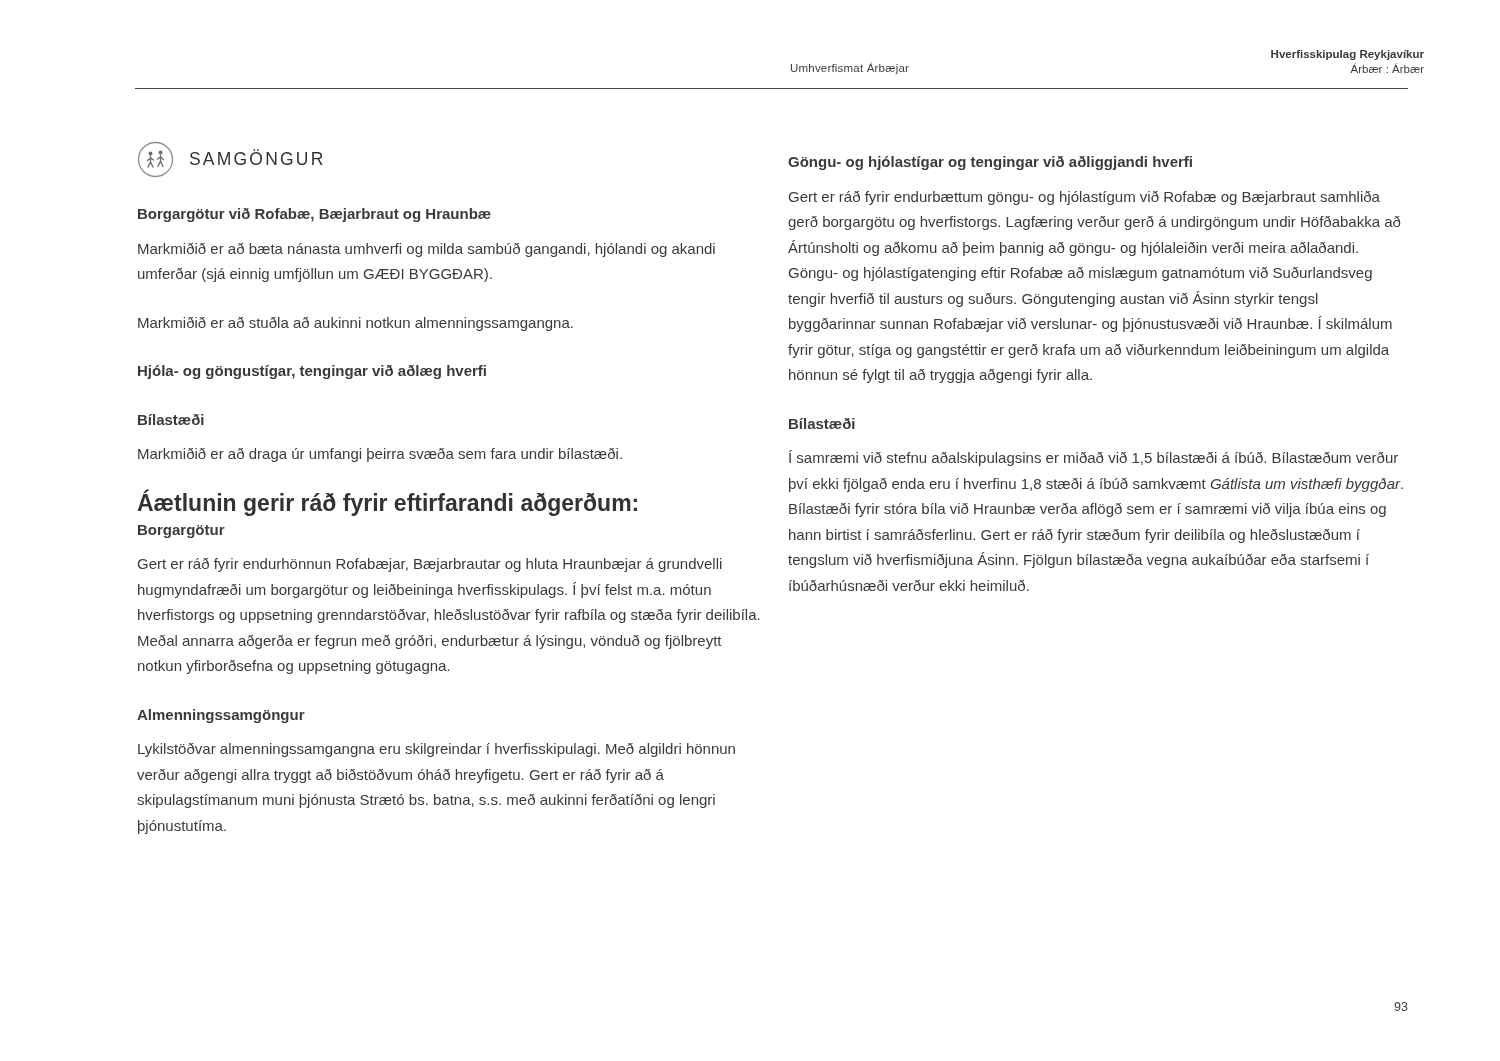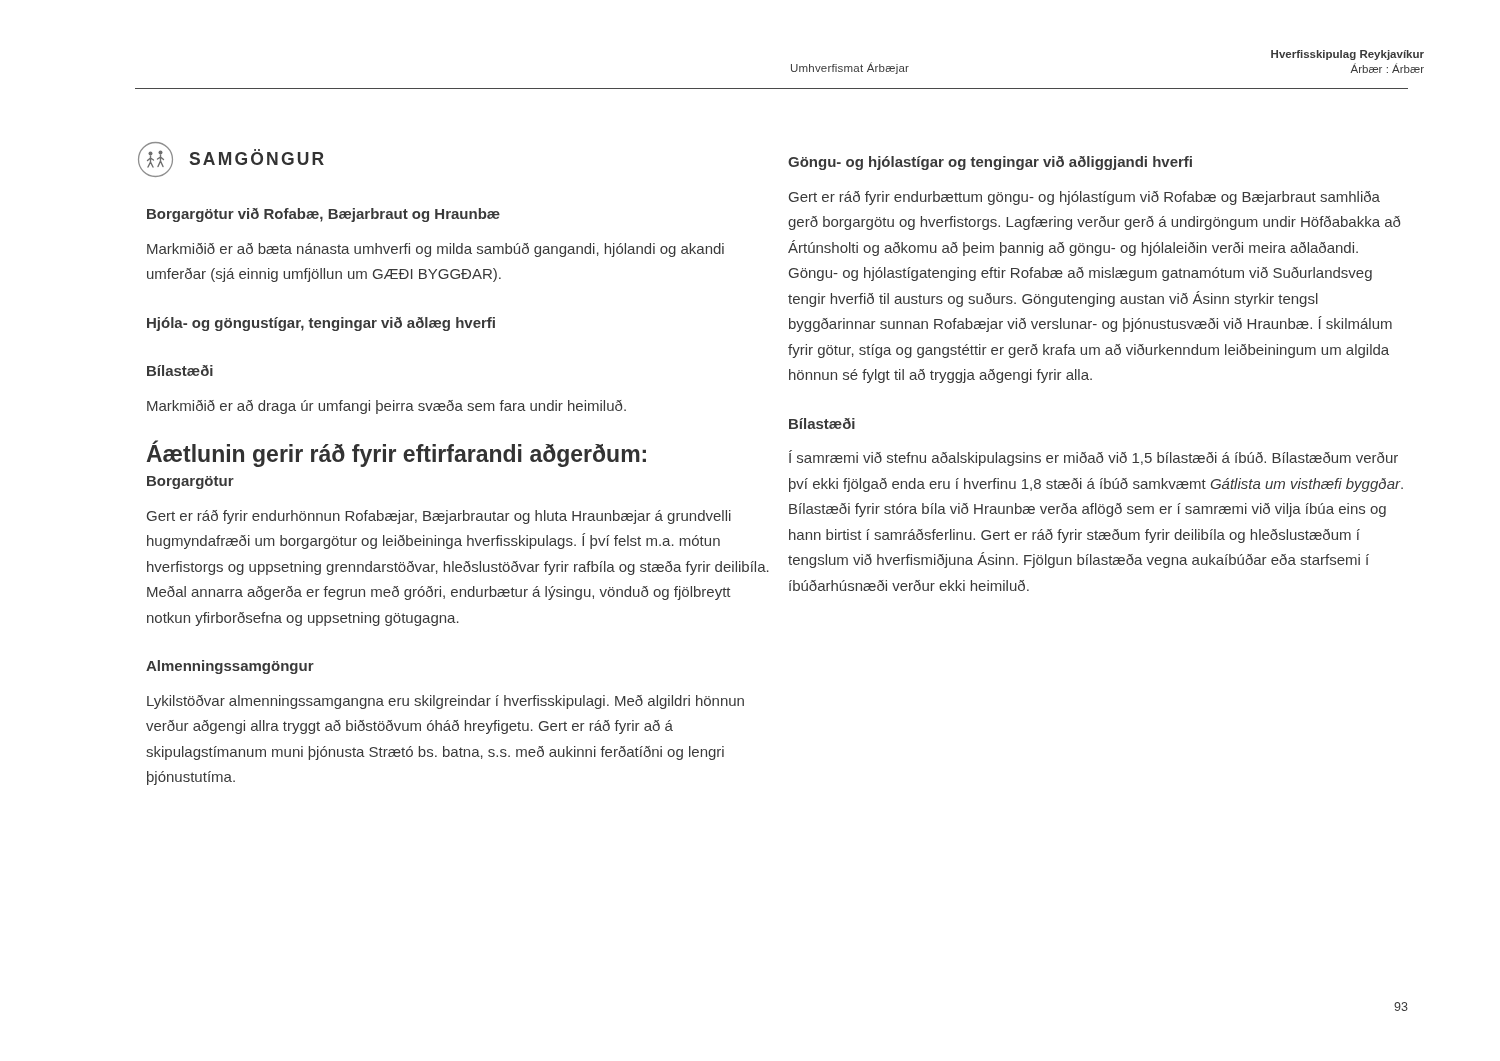--- a/index.html
+++ b/index.html
@@ -53,33 +53,33 @@
     align-items: center;
   }
   .section-icon {
     width: 37px;
     height: 37px;
     flex: 0 0 37px;
   }
   .section-title {
     margin-left: 15px;
     font-size: 17.5px;
-    font-weight: 700;
+    font-weight: 400;
     letter-spacing: 2.2px;
     color: #333333;
   }
 
   
   .col {
     position: absolute;
     font-size: 15px;
     line-height: 25.5px;
     color: #3a3a3a;
   }
-  .col-left  { left: 146px; top: 201px; width: 627px; }
+  .col-left  { left: 137px; top: 201px; width: 627px; }
   .col-right { left: 788px; top: 149px; width: 621px; }
 
   .block { margin-bottom: 23px; }
   .block-heading { font-weight: 700; }
   .block-body { font-weight: 400; margin-top: 9px; }
   .big-heading {
     font-size: 23px;
     font-weight: 700;
     line-height: 27px;
     margin-top: 2px;
@@ -123,29 +123,30 @@
   </div>
 
   <div class="col col-left">
 
     <div class="block">
       <div class="block-heading">Borgargötur við Rofabæ, Bæjarbraut og Hraunbæ</div>
       <div class="block-body">Markmiðið er að bæta nánasta umhverfi og milda sambúð gangandi, hjólandi og akandi umferðar (sjá einnig umfjöllun um GÆÐI BYGGÐAR).</div>
     </div>
 
     <div class="block">
+      <div class="block-body">Markmiðið er að stuðla að aukinni notkun almenningssamgangna.</div>
     </div>
 
     <div class="block">
       <div class="block-heading">Hjóla- og göngustígar, tengingar við aðlæg hverfi</div>
     </div>
 
     <div class="block">
       <div class="block-heading">Bílastæði</div>
-      <div class="block-body">Markmiðið er að draga úr umfangi þeirra svæða sem fara undir heimiluð.</div>
+      <div class="block-body">Markmiðið er að draga úr umfangi þeirra svæða sem fara undir bílastæði.</div>
     </div>
 
     <div class="big-heading">Áætlunin gerir ráð fyrir eftirfarandi aðgerðum:</div>
 
     <div class="block">
       <div class="block-heading">Borgargötur</div>
       <div class="block-body">Gert er ráð fyrir endurhönnun Rofabæjar, Bæjarbrautar og hluta Hraunbæjar á grundvelli hugmyndafræði um borgargötur og leiðbeininga hverfisskipulags. Í því felst m.a. mótun hverfistorgs og uppsetning grenndarstöðvar, hleðslustöðvar fyrir rafbíla og stæða fyrir deilibíla. Meðal annarra aðgerða er fegrun með gróðri, endurbætur á lýsingu, vönduð og fjölbreytt notkun yfirborðsefna og uppsetning götugagna.</div>
     </div>
 
     <div class="block">

